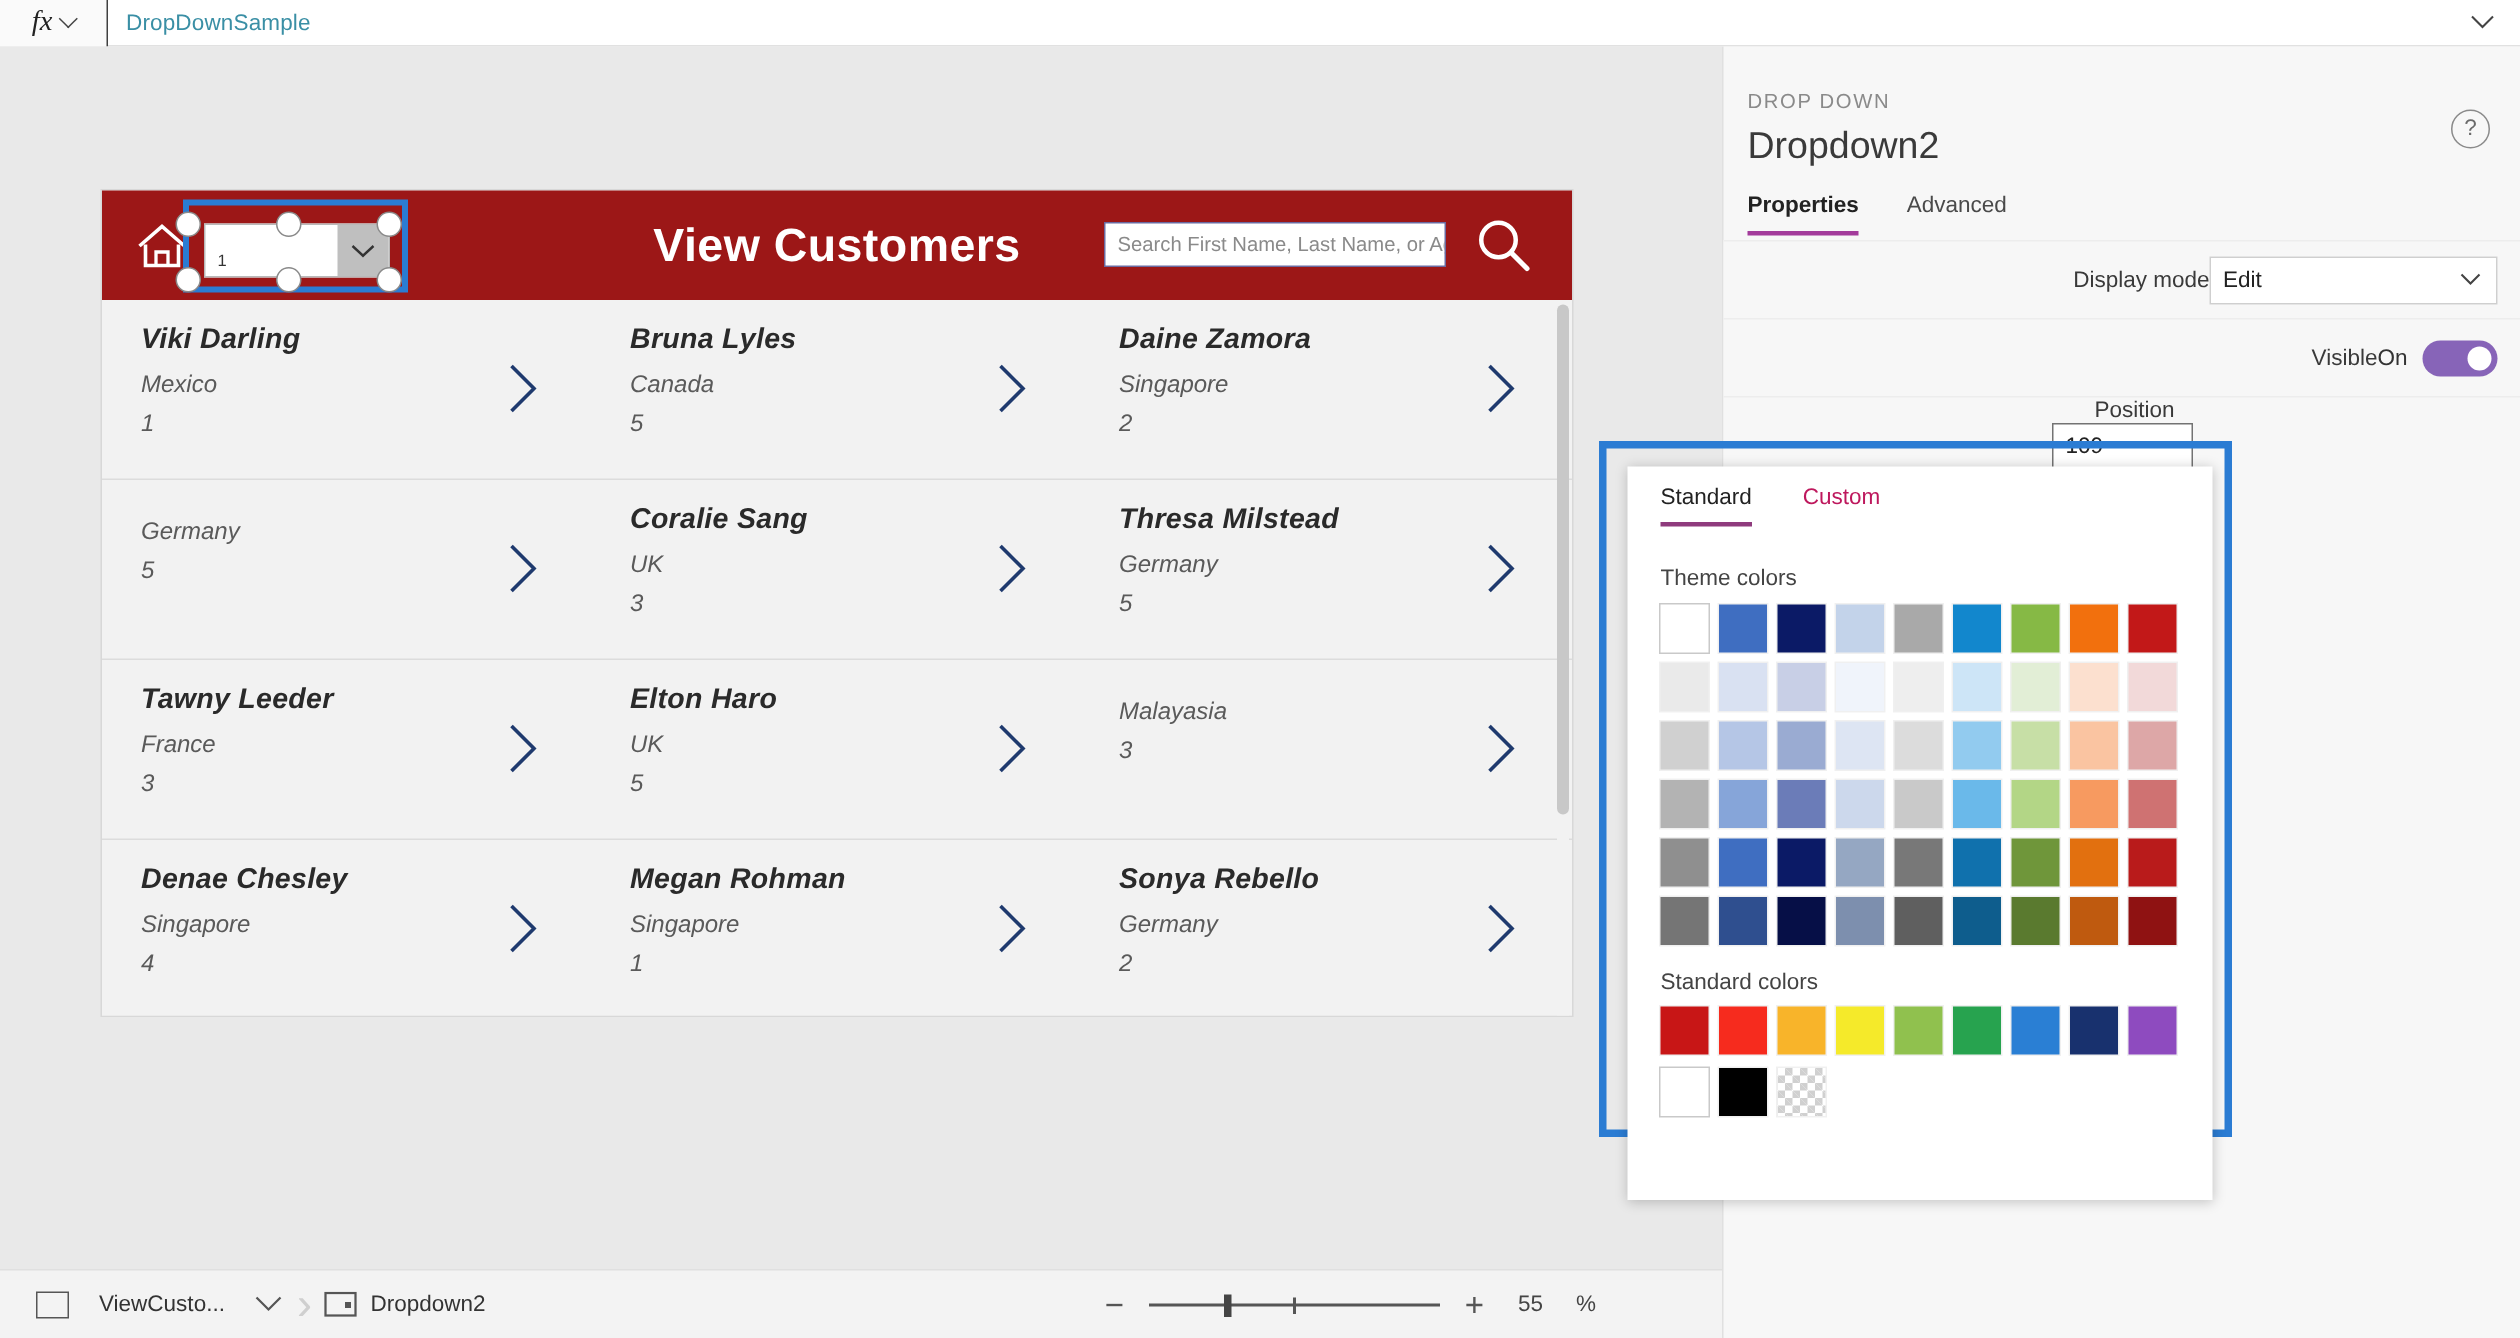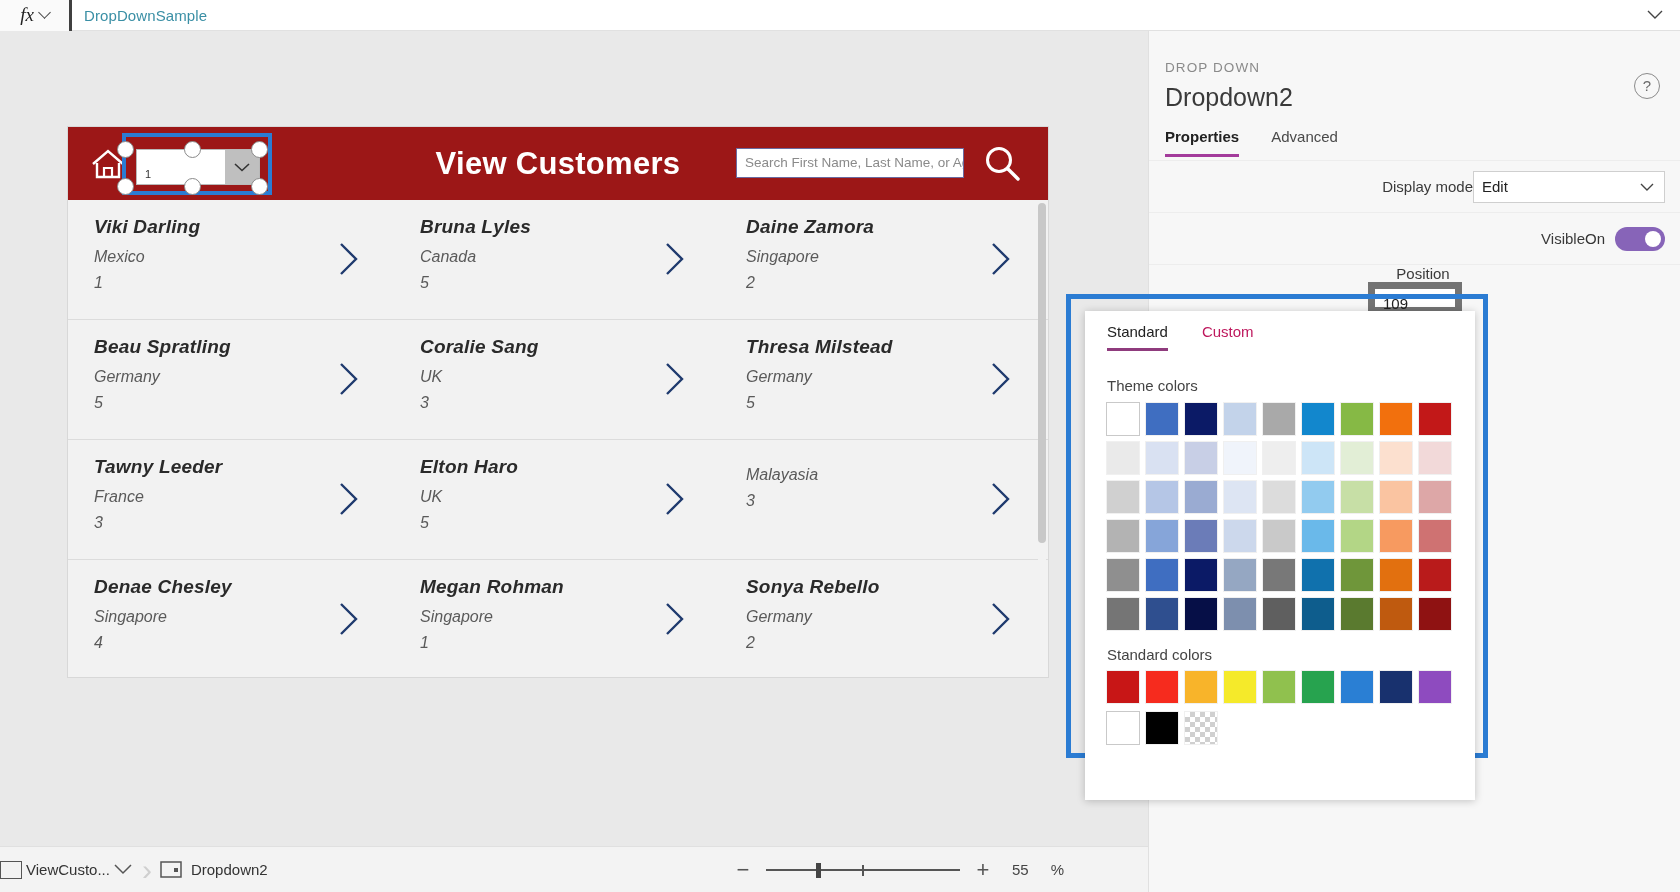--- a/index.html
+++ b/index.html
@@ -13,21 +13,21 @@
   }
 
   
   #formula-bar{
     position:absolute; left:0; top:0; width:1680px; height:31px;
     background:#ffffff; display:flex; align-items:center;
     border-bottom:1px solid #e1e1e1;
   }
   #fx-box{
     width:72px; height:31px; display:flex; align-items:center;
-    justify-content:center; gap:6px; border-right:3px solid #404040;
+    justify-content:center; gap:6px; border-right:1px solid #404040;
     background:#fafafa;
   }
   #fx-glyph{ font-family:"Liberation Serif", serif; font-style:italic; font-size:19px; color:#222; }
   .chev-sm{ width:9px; height:9px; border-right:1.6px solid #444; border-bottom:1.6px solid #444;
             transform:rotate(45deg); margin-top:-5px; }
   #formula-input{
     flex:1; height:31px; line-height:31px; padding-left:12px;
     color:#3a8fa5; font-size:15px; letter-spacing:.1px;
   }
   #formula-expand{
@@ -94,21 +94,21 @@
   #g-scrollbar{
     position:absolute; right:2px; top:76px; width:8px; height:474px; background:#f2f2f2;
   }
   #g-thumb{ position:absolute; left:0; top:0; width:8px; height:340px; background:#c8c8c8; border-radius:4px; }
 
   
   #status-bar{
     position:absolute; left:0; top:846px; width:1680px; height:46px;
     background:#f3f3f3; border-top:1px solid #e0e0e0; display:flex; align-items:center;
   }
-  #crumb-screen{ display:flex; align-items:center; gap:4px; margin-left:0; }
+  #crumb-screen{ display:flex; align-items:center; gap:20px; margin-left:24px; }
   .crumb-ico{ width:22px; height:18px; border:1.6px solid #555; position:relative; }
   #crumb-screen-label{ font-size:15px; color:#333; }
   #crumb-sep{ margin:0 2px 0 10px; color:#cfcfcf; font-size:30px; font-weight:100; line-height:1; }
   #crumb-ctrl{ display:flex; align-items:center; gap:9px; margin-left:6px; }
   #crumb-ctrl-label{ font-size:15px; color:#333; }
   #zoom-group{ position:absolute; left:734px; display:flex; align-items:center; gap:14px; }
   #zoom-minus, #zoom-plus{ font-size:22px; color:#555; width:18px; text-align:center; }
   #zoom-track{ position:relative; width:194px; height:14px; }
   #zoom-line{ position:absolute; left:0; top:6px; width:194px; height:2px; background:#555; }
   #zoom-tick{ position:absolute; left:96px; top:2px; width:2px; height:11px; background:#555; }
@@ -148,21 +148,21 @@
   }
   .pselect .cv{ position:absolute; right:10px; }
   .ptoggle-on{ font-size:15px; color:#333; margin-right:10px; }
   .ptoggle{
     width:50px; height:24px; border-radius:12px; background:#8764b8; position:relative;
     margin-right:16px;
   }
   .ptoggle:after{ content:""; position:absolute; right:4px; top:4px; width:16px; height:16px;
                   border-radius:50%; background:#fff; }
   .pnum{
-    width:94px; height:32px; background:#fff; border:7px solid #737373;
+    width:94px; height:32px; background:#fff; border:1px solid #737373;
     font-size:15px; color:#222; padding:0 8px; line-height:30px;
   }
   .pnum + .pnum{ margin-left:8px; }
 
   #cursor{
     position:absolute; left:1260px; top:280px; width:0; height:0; z-index:30;
   }
 
   
   #color-flyout-outline{
@@ -272,21 +272,20 @@
             <div class="g-name">Daine  Zamora</div>
             <div class="g-country">Singapore</div>
             <div class="g-age">2</div>
             <svg class="g-chev" width="22" height="34" viewBox="0 0 22 34">
               <path d="M3 2 L18 17 L3 32" fill="none" stroke="#1f3a6e" stroke-width="2.4"></path>
             </svg>
           </div>
         </div>
         <div class="g-row">
           <div class="g-cell">
-            <div class="g-name">Beau  Spratling</div>
             <div class="g-country">Germany</div>
             <div class="g-age">5</div>
             <svg class="g-chev" width="22" height="34" viewBox="0 0 22 34">
               <path d="M3 2 L18 17 L3 32" fill="none" stroke="#1f3a6e" stroke-width="2.4"></path>
             </svg>
           </div>
           <div class="g-cell">
             <div class="g-name">Coralie  Sang</div>
             <div class="g-country">UK</div>
             <div class="g-age">3</div>

